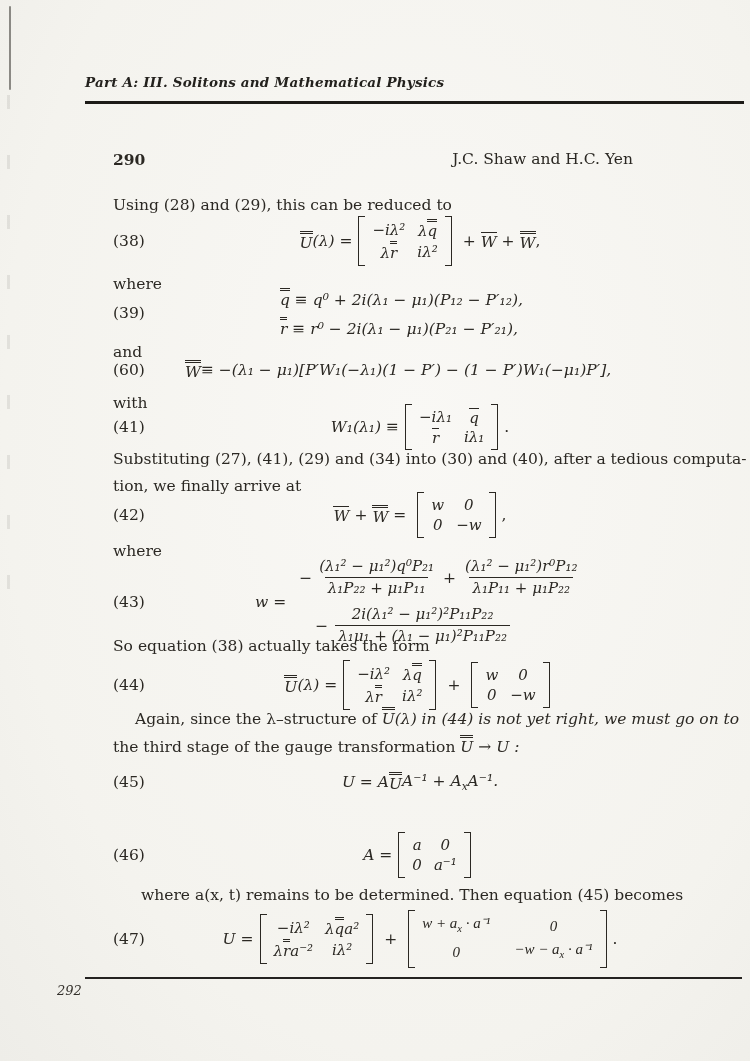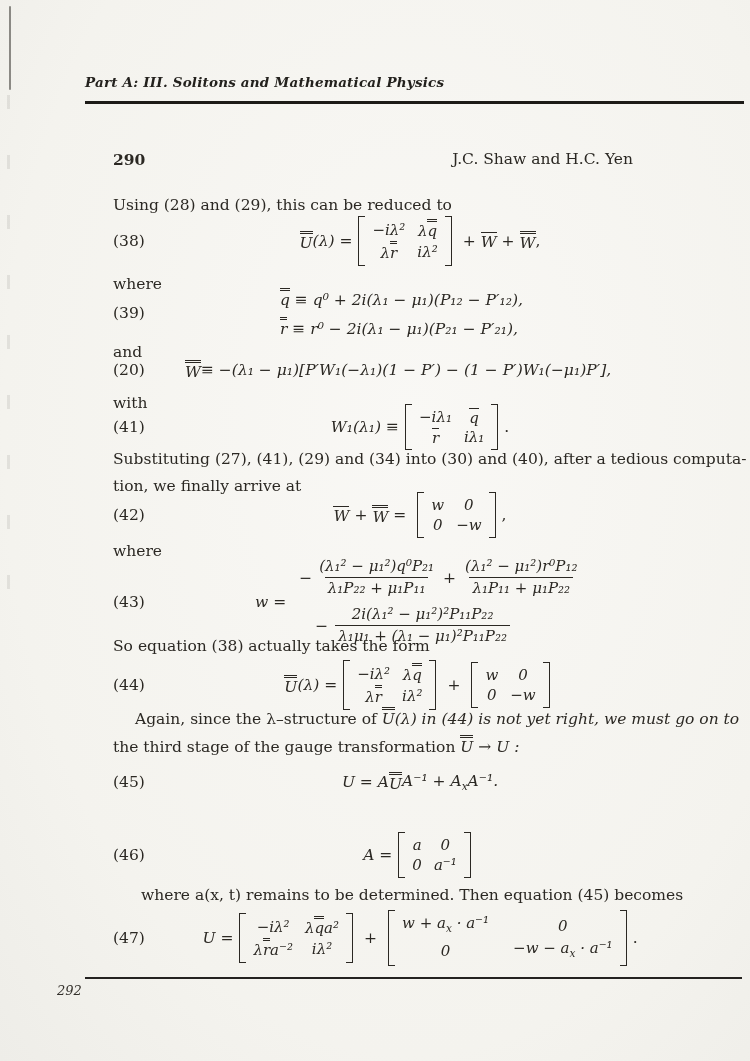--- a/index.html
+++ b/index.html
@@ -100,21 +100,21 @@
       <span class="vstack">
         <span><span class="b2">q</span><span class="m"> ≡ q⁰ + 2i(λ₁ − μ₁)(P₁₂ − P′₁₂),</span></span>
         <span><span class="b2">r</span><span class="m"> ≡ r⁰ − 2i(λ₁ − μ₁)(P₂₁ − P′₂₁),</span></span>
       </span>
     </span>
   </div>
 
   <div class="t" style="left:113px;top:339px;">and</div>
 
   <div class="eq" style="top:360px;">
-    <span class="lab">(20)</span>
+    <span class="lab">(60)</span>
     <span class="eqc" style="justify-content:flex-start;padding-left:10px;">
       <span class="b2">W</span>
       <span class="m"> ≡ −(λ₁ − μ₁)[P′W₁(−λ₁)(1 − P′) − (1 − P′)W₁(−μ₁)P′],</span>
     </span>
   </div>
 
   <div class="t" style="left:113px;top:390px;text-align:right;">with</div>
 
   <div class="eq" style="top:404px;">
     <span class="lab">(41)</span>
@@ -261,21 +261,21 @@
           <span>−iλ²</span>
           <span><span>λ</span><span class="b2">q</span><span>a²</span></span>
           <span><span>λ</span><span class="b2">r</span><span>a⁻²</span></span>
           <span>iλ²</span>
         </span>
         <span class="bk bkr"></span>
       </span>
       <span class="gap">+</span>
       <span class="mat">
         <span class="bk bkl"></span>
-        <span class="cells" style="column-gap:24px;">
+        <span class="cells" style="column-gap:24px;font-family:Liberation Serif, serif;">
           <span><span>w + a</span><sub>x</sub><span> · a⁻¹</span></span>
           <span>0</span>
           <span>0</span>
           <span><span>−w − a</span><sub>x</sub><span> · a⁻¹</span></span>
         </span>
         <span class="bk bkr"></span>
       </span>
       <span>.</span>
     </span>
   </div>

